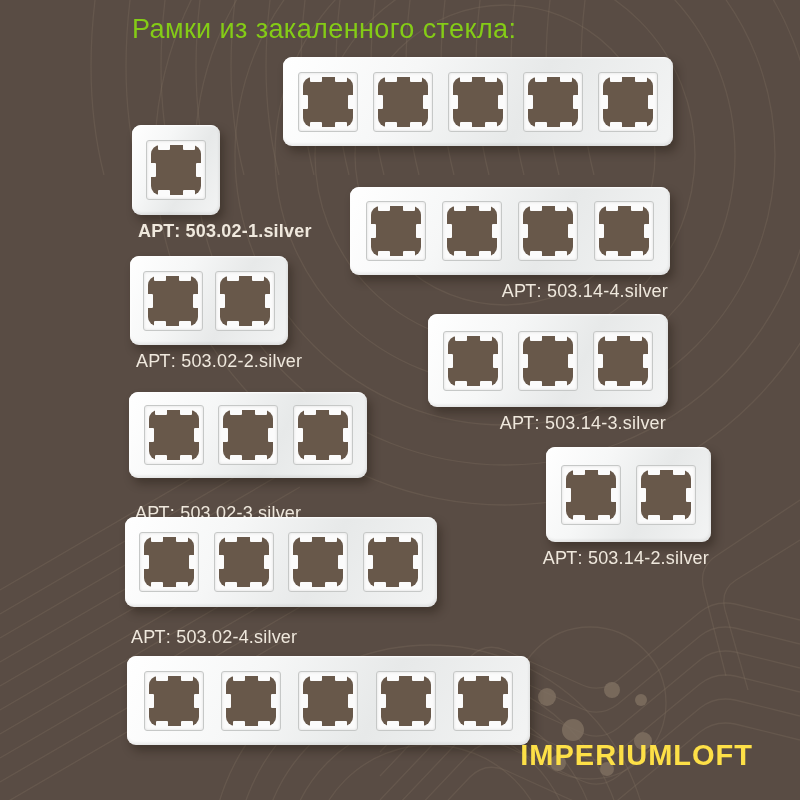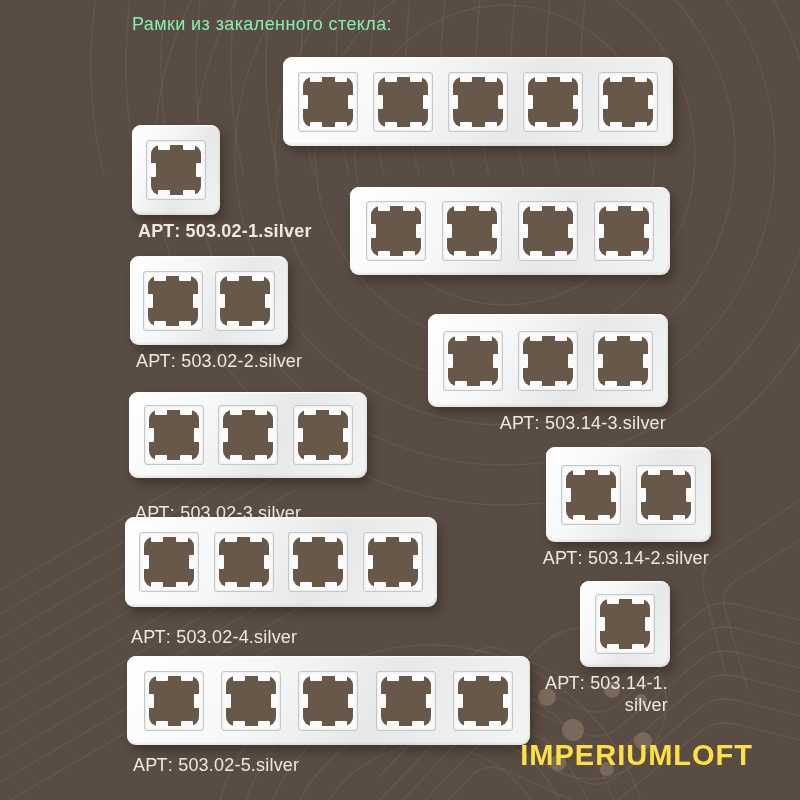--- a/index.html
+++ b/index.html
@@ -5,21 +5,21 @@
   html,body{margin:0;padding:0;}
   #stage{
     position:relative;width:800px;height:800px;overflow:hidden;
     background:#594c44;
     font-family:"Liberation Sans",sans-serif;
   }
   #bg-pattern{position:absolute;inset:0;pointer-events:none;}
 
   .page-title{
     position:absolute;left:132px;top:14px;
-    font-size:18px;color:#86efac;letter-spacing:.4px;font-weight:400;
+    font-size:27px;color:#84cc16;letter-spacing:.4px;font-weight:400;
   }
 
   .product{position:absolute;}
   .frame{
     position:relative;width:100%;
     background:linear-gradient(118deg,#ffffff 0%,#f6f7f7 32%,#e7e9e9 62%,#f3f4f4 100%);
     border-radius:9px;
     box-shadow:4px 6px 10px rgba(28,20,14,.38), inset -1px -2px 3px rgba(0,0,0,.08), inset 1px 1px 2px #fff;
     display:flex;align-items:center;justify-content:space-evenly;
   }
@@ -304,21 +304,20 @@
           <div class="opening">
             <i class="tb t1"></i>
             <i class="tb t2"></i>
             <i class="tb t3"></i>
             <i class="tb t4"></i>
             <i class="tb t5"></i>
             <i class="tb t6"></i>
           </div>
         </div>
       </div>
-    <div class="label">АРТ: 503.02-5.silver</div>
   </div>
 
   <div class="product rcol" id="p5">
     <div class="frame">
         <div class="gang">
           <div class="opening">
             <i class="tb t1"></i>
             <i class="tb t2"></i>
             <i class="tb t3"></i>
             <i class="tb t4"></i>
@@ -404,20 +403,21 @@
           <div class="opening">
             <i class="tb t1"></i>
             <i class="tb t2"></i>
             <i class="tb t3"></i>
             <i class="tb t4"></i>
             <i class="tb t5"></i>
             <i class="tb t6"></i>
           </div>
         </div>
       </div>
+    <div class="label">АРТ: 503.14-4.silver</div>
   </div>
   <div class="product rcol" id="p7">
     <div class="frame">
         <div class="gang">
           <div class="opening">
             <i class="tb t1"></i>
             <i class="tb t2"></i>
             <i class="tb t3"></i>
             <i class="tb t4"></i>
             <i class="tb t5"></i>
@@ -464,35 +464,19 @@
             <i class="tb t1"></i>
             <i class="tb t2"></i>
             <i class="tb t3"></i>
             <i class="tb t4"></i>
             <i class="tb t5"></i>
             <i class="tb t6"></i>
           </div>
         </div>
       </div>
     <div class="label">АРТ: 503.14-2.silver</div>
-  </div>
-  <div class="product rcol" id="p9">
-    <div class="frame">
-        <div class="gang">
-          <div class="opening">
-            <i class="tb t1"></i>
-            <i class="tb t2"></i>
-            <i class="tb t3"></i>
-            <i class="tb t4"></i>
-            <i class="tb t5"></i>
-            <i class="tb t6"></i>
-          </div>
-        </div>
-      </div>
-    <div class="label">АРТ: 503.14-1.
-silver</div>
   </div>
 
   <div class="logo">
     <span class="lg1">IMPERIUM</span><span class="lg2">LOFT</span>
   </div>
 
 </div>
 
 </body></html>

